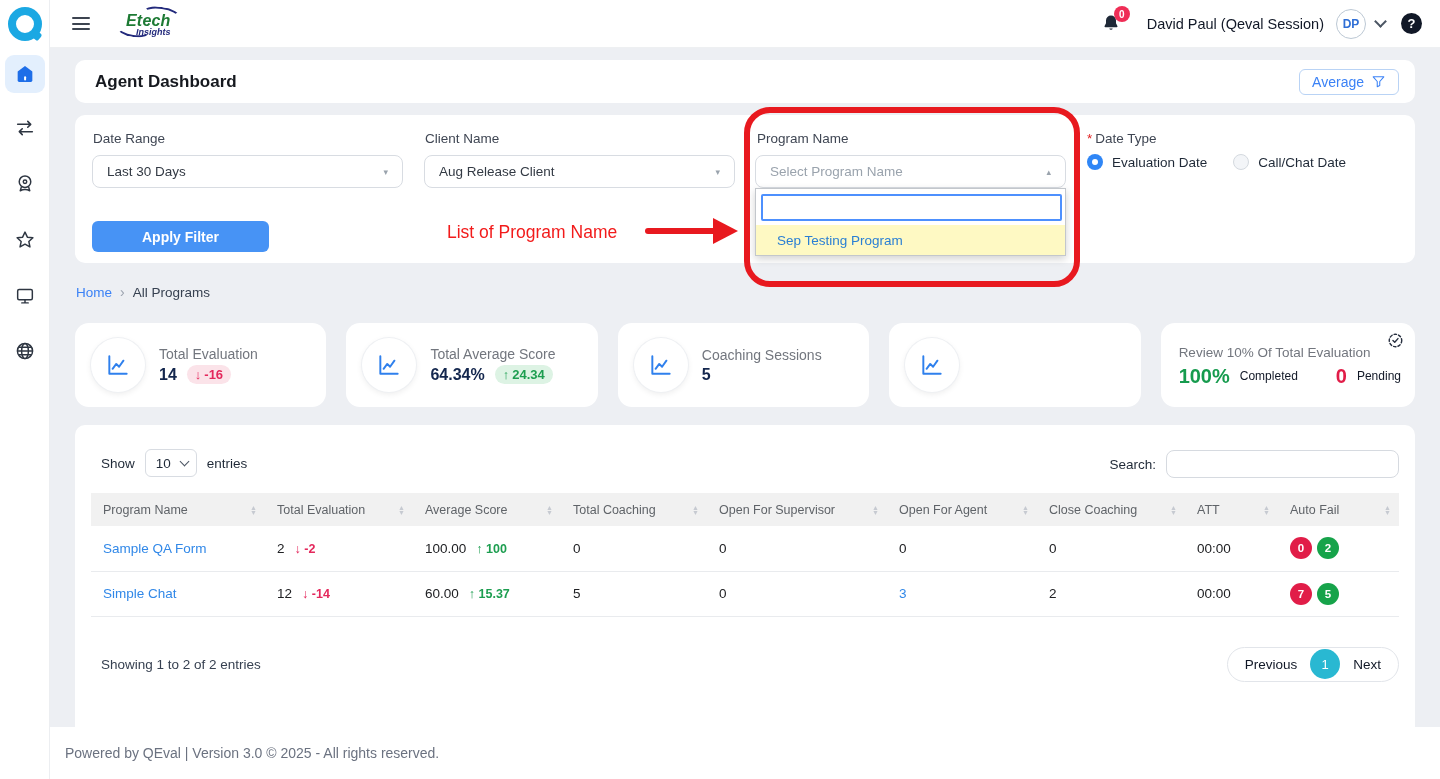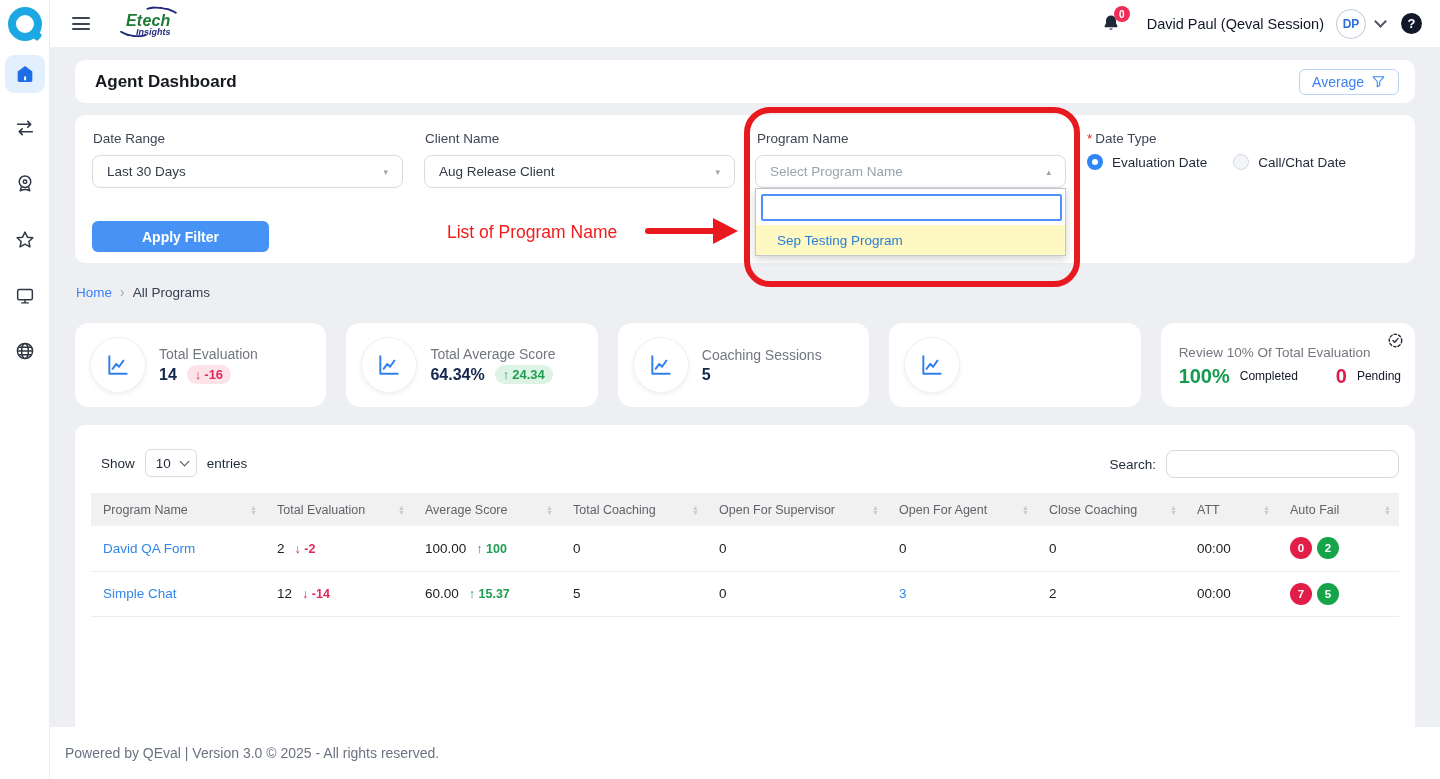--- a/index.html
+++ b/index.html
@@ -432,21 +432,21 @@
         <th>
             <div class="th-inner">
               <span>Auto Fail</span>
               <span class="sort"></span>
             </div>
           </th>
       </tr>
     </thead>
     <tbody>
       <tr>
-        <td>David QA Form</td>
+        <td>Sample QA Form</td>
         <td><span>2</span><span class="delta down"><span class="arr down"></span> <span>-2</span></span></td>
         <td><span>100.00</span><span class="delta up"><span class="arr up"></span> <span>100</span></span></td>
         <td>0</td>
         <td>0</td>
         <td>0</td>
         <td>0</td>
         <td>00:00</td>
         <td><span class="af red">0</span><span class="af green">2</span></td>
       </tr>
       <tr>
@@ -456,17 +456,25 @@
         <td>5</td>
         <td>0</td>
         <td><span class="cell-link">3</span></td>
         <td>2</td>
         <td>00:00</td>
         <td><span class="af red">7</span><span class="af green">5</span></td>
       </tr>
     </tbody>
   </table>
 
+  <div class="table-footer">
+    <span class="tf-summary">Showing 1 to 2 of 2 entries</span>
+    <div class="pager">
+      <button class="pager-btn">Previous</button>
+      <div class="pager-cur">1</div>
+      <button class="pager-btn">Next</button>
+    </div>
+  </div>
 </div>
 
 <div class="page-footer">
   <span class="footer-text">Powered by QEval | Version 3.0 © 2025 - All rights reserved.</span>
 </div>
 
 </body></html>

